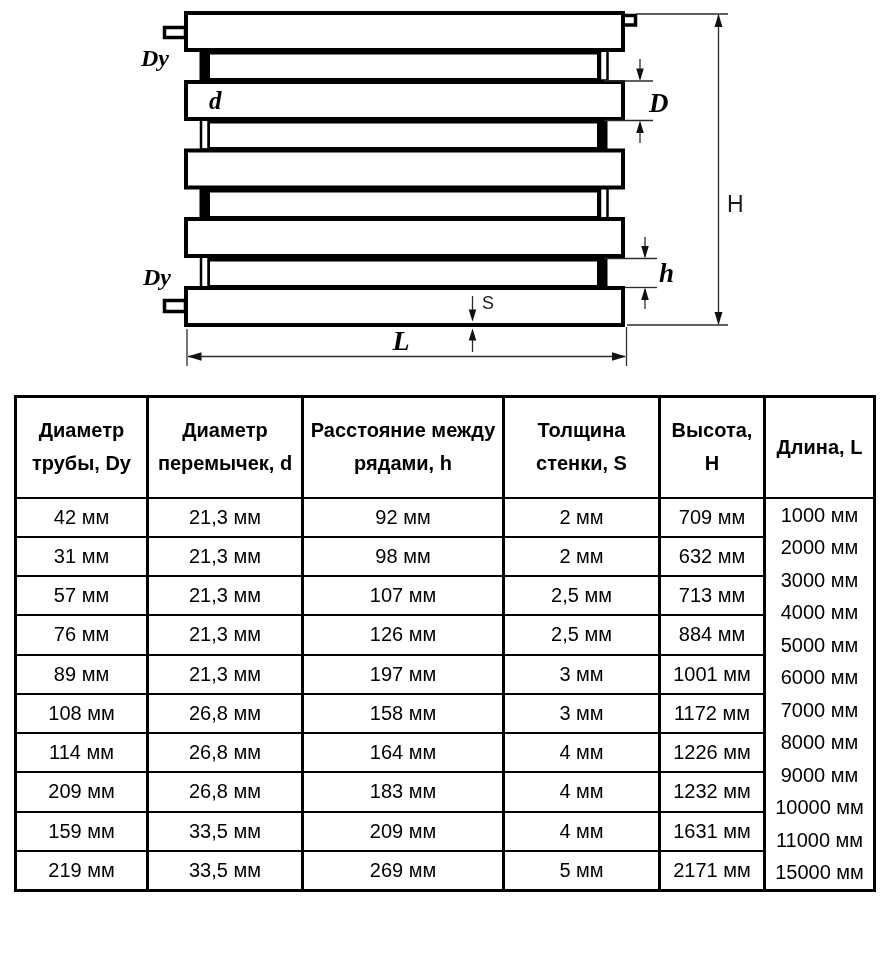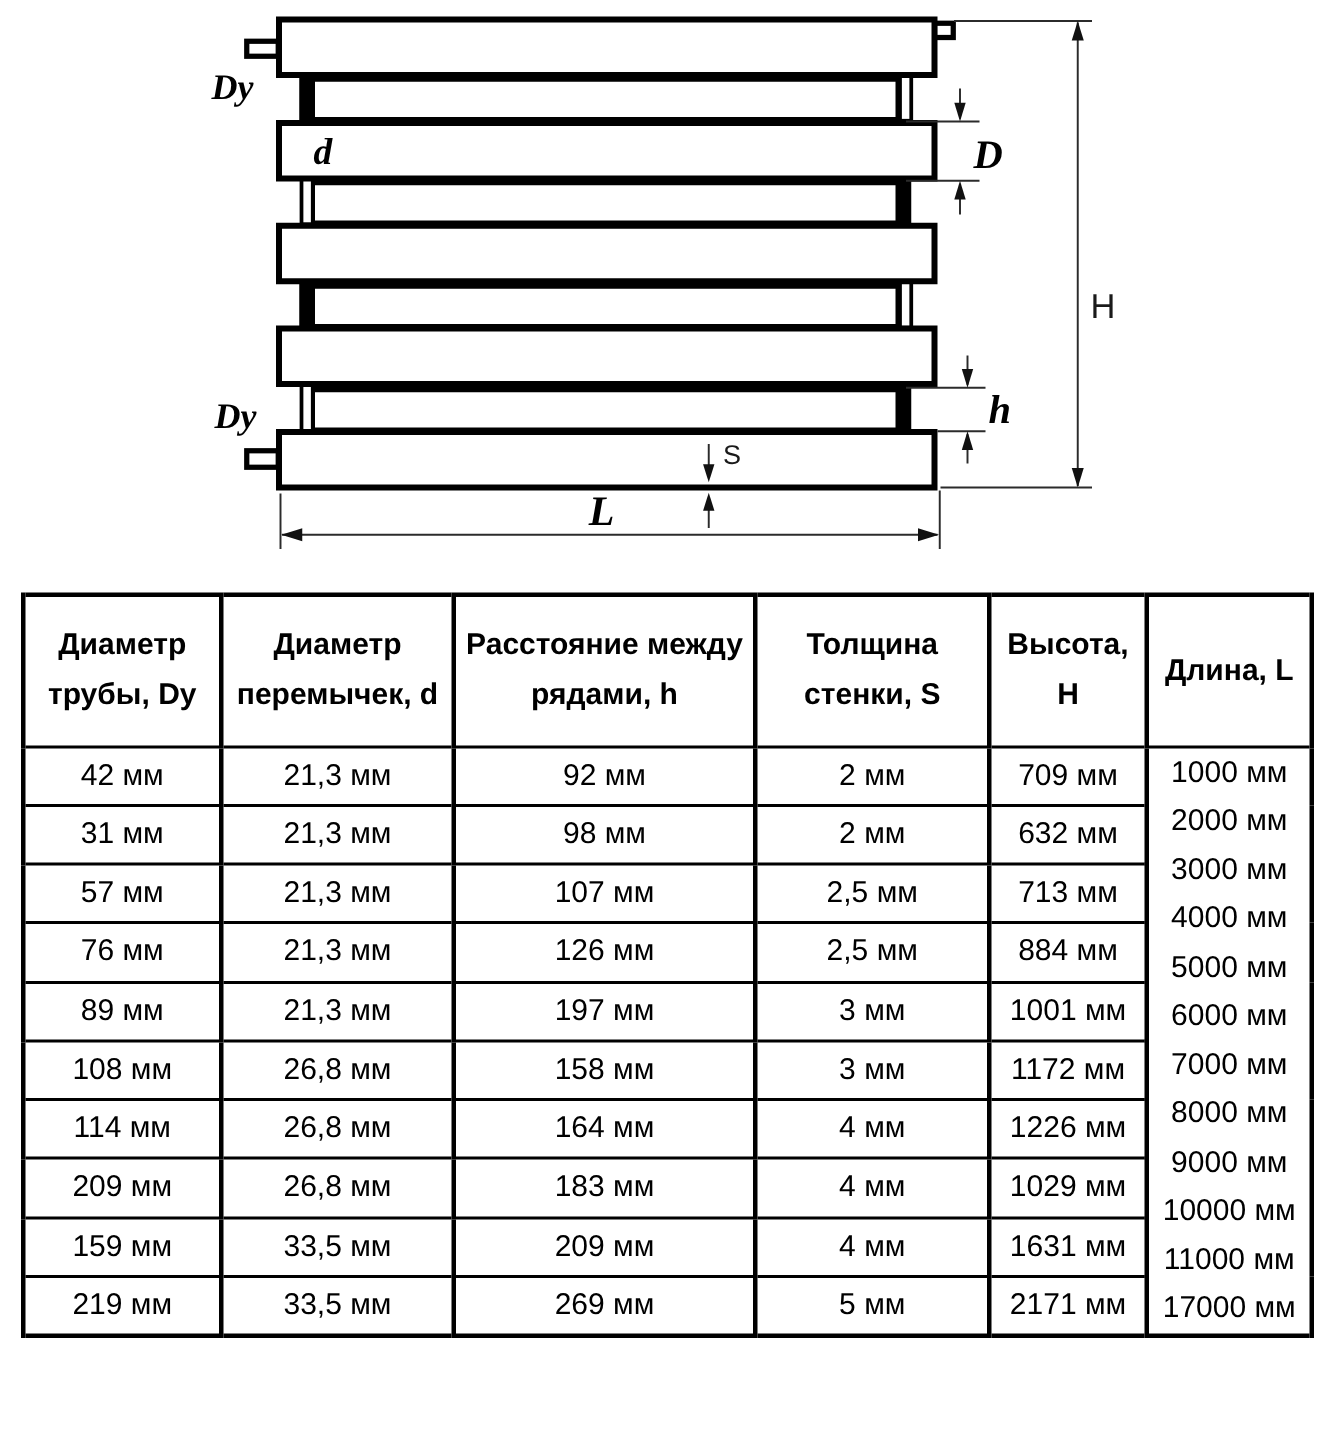--- a/index.html
+++ b/index.html
@@ -154,21 +154,21 @@
             <div class="len-item">2000 мм</div>
             <div class="len-item">3000 мм</div>
             <div class="len-item">4000 мм</div>
             <div class="len-item">5000 мм</div>
             <div class="len-item">6000 мм</div>
             <div class="len-item">7000 мм</div>
             <div class="len-item">8000 мм</div>
             <div class="len-item">9000 мм</div>
             <div class="len-item">10000 мм</div>
             <div class="len-item">11000 мм</div>
-            <div class="len-item">17000 мм</div>
+            <div class="len-item">15000 мм</div>
           </div>
         </td>
       </tr>
       <tr>
         <td>31 мм</td>
         <td>21,3 мм</td>
         <td>98 мм</td>
         <td>2 мм</td>
         <td>632 мм</td>
       </tr>
@@ -205,21 +205,21 @@
         <td>26,8 мм</td>
         <td>164 мм</td>
         <td>4 мм</td>
         <td>1226 мм</td>
       </tr>
       <tr>
         <td>209 мм</td>
         <td>26,8 мм</td>
         <td>183 мм</td>
         <td>4 мм</td>
-        <td>1029 мм</td>
+        <td>1232 мм</td>
       </tr>
       <tr>
         <td>159 мм</td>
         <td>33,5 мм</td>
         <td>209 мм</td>
         <td>4 мм</td>
         <td>1631 мм</td>
       </tr>
       <tr>
         <td>219 мм</td>

